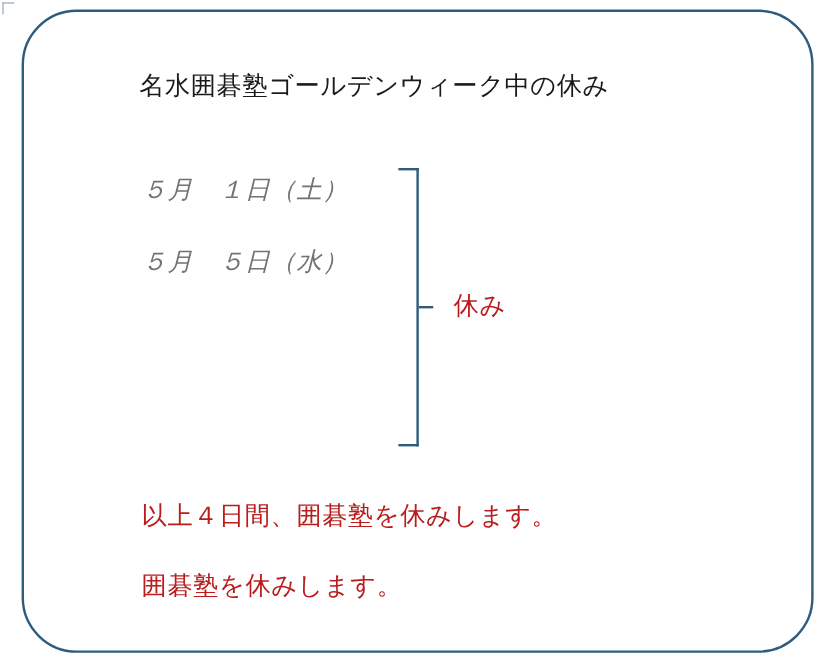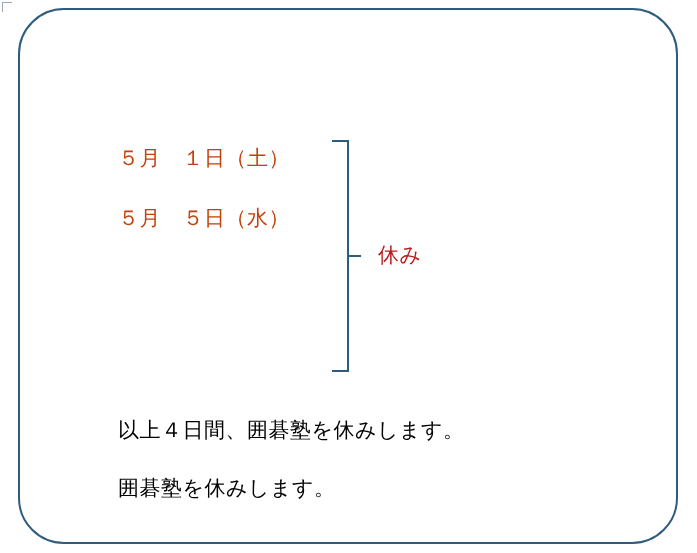--- a/index.html
+++ b/index.html
@@ -48,25 +48,26 @@
   }
 
   #dates-list {
     position: absolute;
     left: 98px;
     top: 132px;
     width: 200px;
   }
   .date-row {
     font-size: 21px;
-    color: #c2410c;
+    color: #737373;
     height: 60px;
     line-height: 32px;
     white-space: nowrap;
     letter-spacing: 0.5px;
+    font-style: italic;
   }
 
   
   #dates-brace {
     position: absolute;
     left: 312px;
     top: 130px;
     width: 22px;
     height: 232px;
   }
@@ -113,34 +114,35 @@
     letter-spacing: 0.5px;
   }
 
   #closing-lines {
     position: absolute;
     left: 98px;
     top: 406px;
   }
   .closing-line {
     font-size: 21px;
-    color: #000000;
+    color: #b91c1c;
     height: 58px;
     line-height: 28px;
     white-space: nowrap;
     letter-spacing: 0.5px;
   }
 </style>
 </head>
 <body>
 
 <div id="corner-mark"></div>
 
 <div id="notice-card">
 
+  <div id="notice-title">名水囲碁塾ゴールデンウィーク中の休み</div>
 
   <div id="dates-list">
     <div class="date-row">５月　１日（土）</div>
     <div class="date-row">５月　５日（水）</div>
   </div>
 
   <div id="dates-brace">
     <div class="brace-vert"></div>
     <div class="brace-top"></div>
     <div class="brace-bottom"></div>

